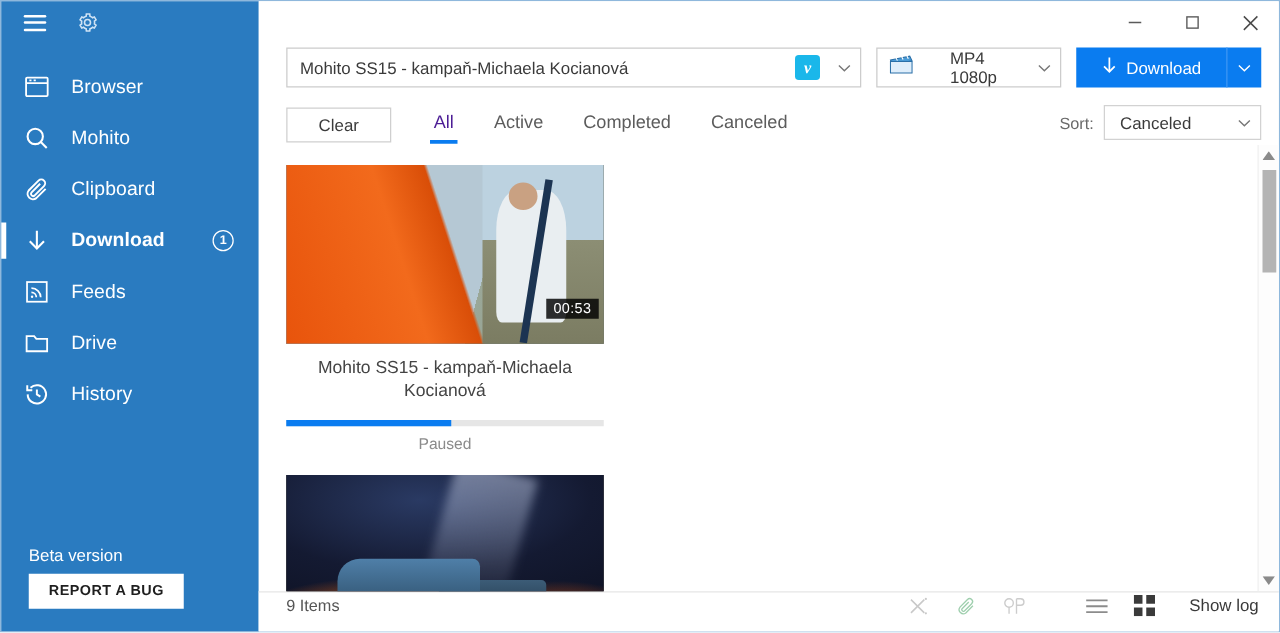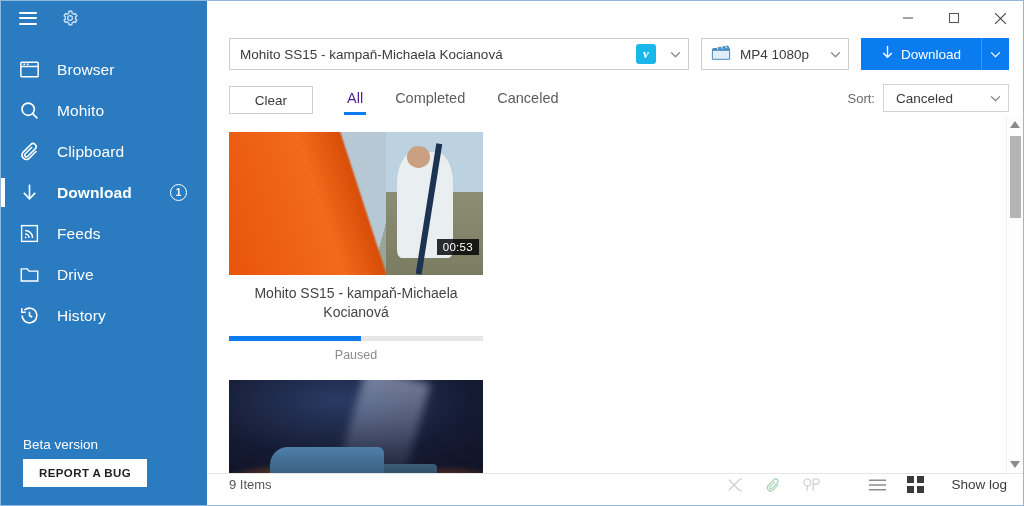--- a/index.html
+++ b/index.html
@@ -170,20 +170,21 @@
   }
   .formatbox {
     width: 148px;
     height: 32px;
     border: 1px solid #cccccc;
     display: flex;
     align-items: center;
     padding-left: 9px;
     cursor: pointer;
     flex: 0 0 148px;
+    gap: 20px;
   }
   .formatbox .fmt-label { font-size: 13.5px; color: #3a3a3a; margin-left: 9px; flex: 1; }
   .dlbtn {
     width: 148px;
     height: 32px;
     background: #0a7cf0;
     display: flex;
     align-items: center;
     cursor: pointer;
     flex: 0 0 148px;
@@ -544,20 +545,21 @@
           <svg width="11" height="7" viewBox="0 0 12 8" fill="none" stroke="#ffffff" stroke-width="1.3">
               <path d="M1 1.6L6 6.4l5-4.8"></path>
             </svg>
         </div>
       </div>
     </div>
 
     <div class="tabsrow">
       <button class="clear-btn">Clear</button>
       <div class="tab active">All</div>
+      <div class="tab">Active</div>
       <div class="tab">Completed</div>
       <div class="tab">Canceled</div>
 
       <div class="sortwrap">
         <span class="sort-label">Sort:</span>
         <div class="sortbox">
           <span class="sort-val">Canceled</span>
           <span class="caret">
             <svg width="11" height="7" viewBox="0 0 12 8" fill="none" stroke="#777" stroke-width="1.3">
                 <path d="M1 1.6L6 6.4l5-4.8"></path>

